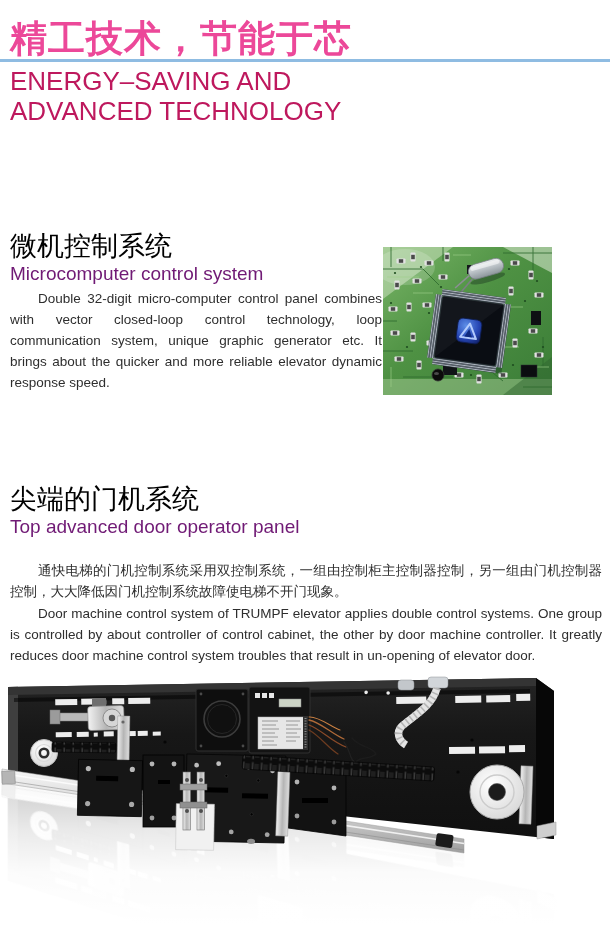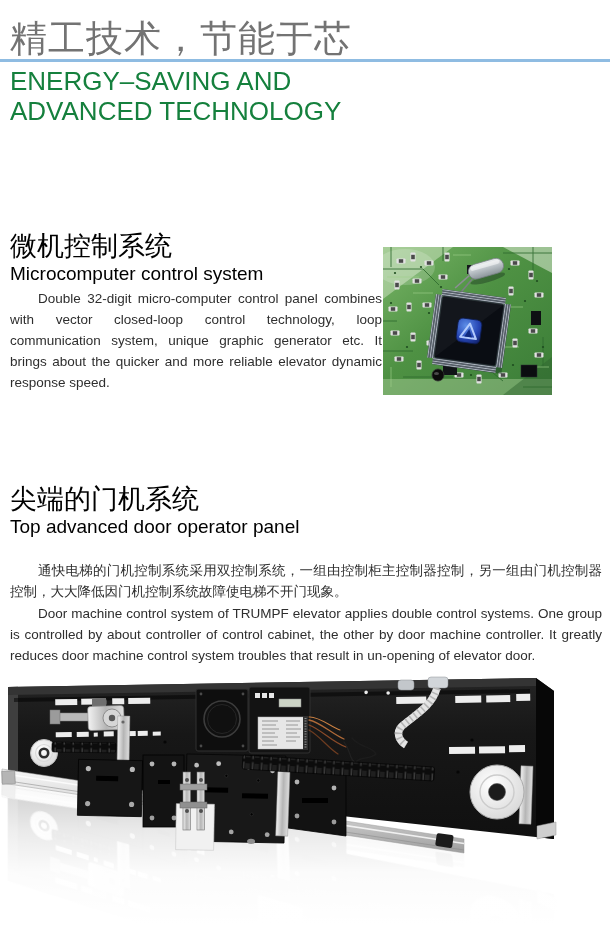--- a/index.html
+++ b/index.html
@@ -1,29 +1,29 @@
 <!DOCTYPE html>
 <html style="--accent: #8fbce2;"><head>
 <meta charset="utf-8">
 <style>
   html,body{margin:0;padding:0;background:#ffffff;}
   body{width:610px;height:925px;position:relative;overflow:hidden;
        font-family:"Liberation Sans","DejaVu Sans",sans-serif;color:#1a1a1a;}
   .page{position:absolute;inset:0;background:#fff;}
 
-  .title-cn{position:absolute;left:10px;top:14px;font-size:37px;font-weight:normal;
-            color:#737373;letter-spacing:1px;white-space:nowrap;}
+  .title-cn{position:absolute;left:10px;top:14px;font-size:37px;font-weight:bold;
+            color:#ec4899;letter-spacing:1px;white-space:nowrap;}
   .rule{position:absolute;left:0;top:59px;width:610px;height:3px;background:var(--accent,#8fbce2);}
-  .title-en{position:absolute;left:10px;top:66px;font-size:26px;line-height:30px;color:#15803d;}
+  .title-en{position:absolute;left:10px;top:66px;font-size:26px;line-height:30px;color:#be185d;}
 
   .section{position:absolute;left:10px;}
   .sec1{top:231px;width:372px;}
   .sec2{top:484px;width:592px;}
   .h-cn{font-size:27px;font-weight:normal;color:#000;line-height:31px;margin:0;}
-  .h-en{font-size:19px;color:#000000;line-height:22px;margin:1px 0 0 0;}
+  .h-en{font-size:19px;color:#701a75;line-height:22px;margin:1px 0 0 0;}
   .body-cn,.body-en{font-size:13.5px;line-height:21px;color:#2e2e2e;
                     text-align:justify;text-indent:28px;margin:0;}
   .sec1 .body-cn{margin-top:8px;}
   .sec1 .body-en{margin-top:3px;}
   .sec2 .body-cn{margin-top:22px;}
   .sec2 .body-en{margin-top:1px;}
 
   .pcb{position:absolute;left:383px;top:247px;width:169px;height:148px;}
 
   .machine-wrap{position:absolute;left:0;top:676px;width:610px;height:249px;overflow:hidden;}

